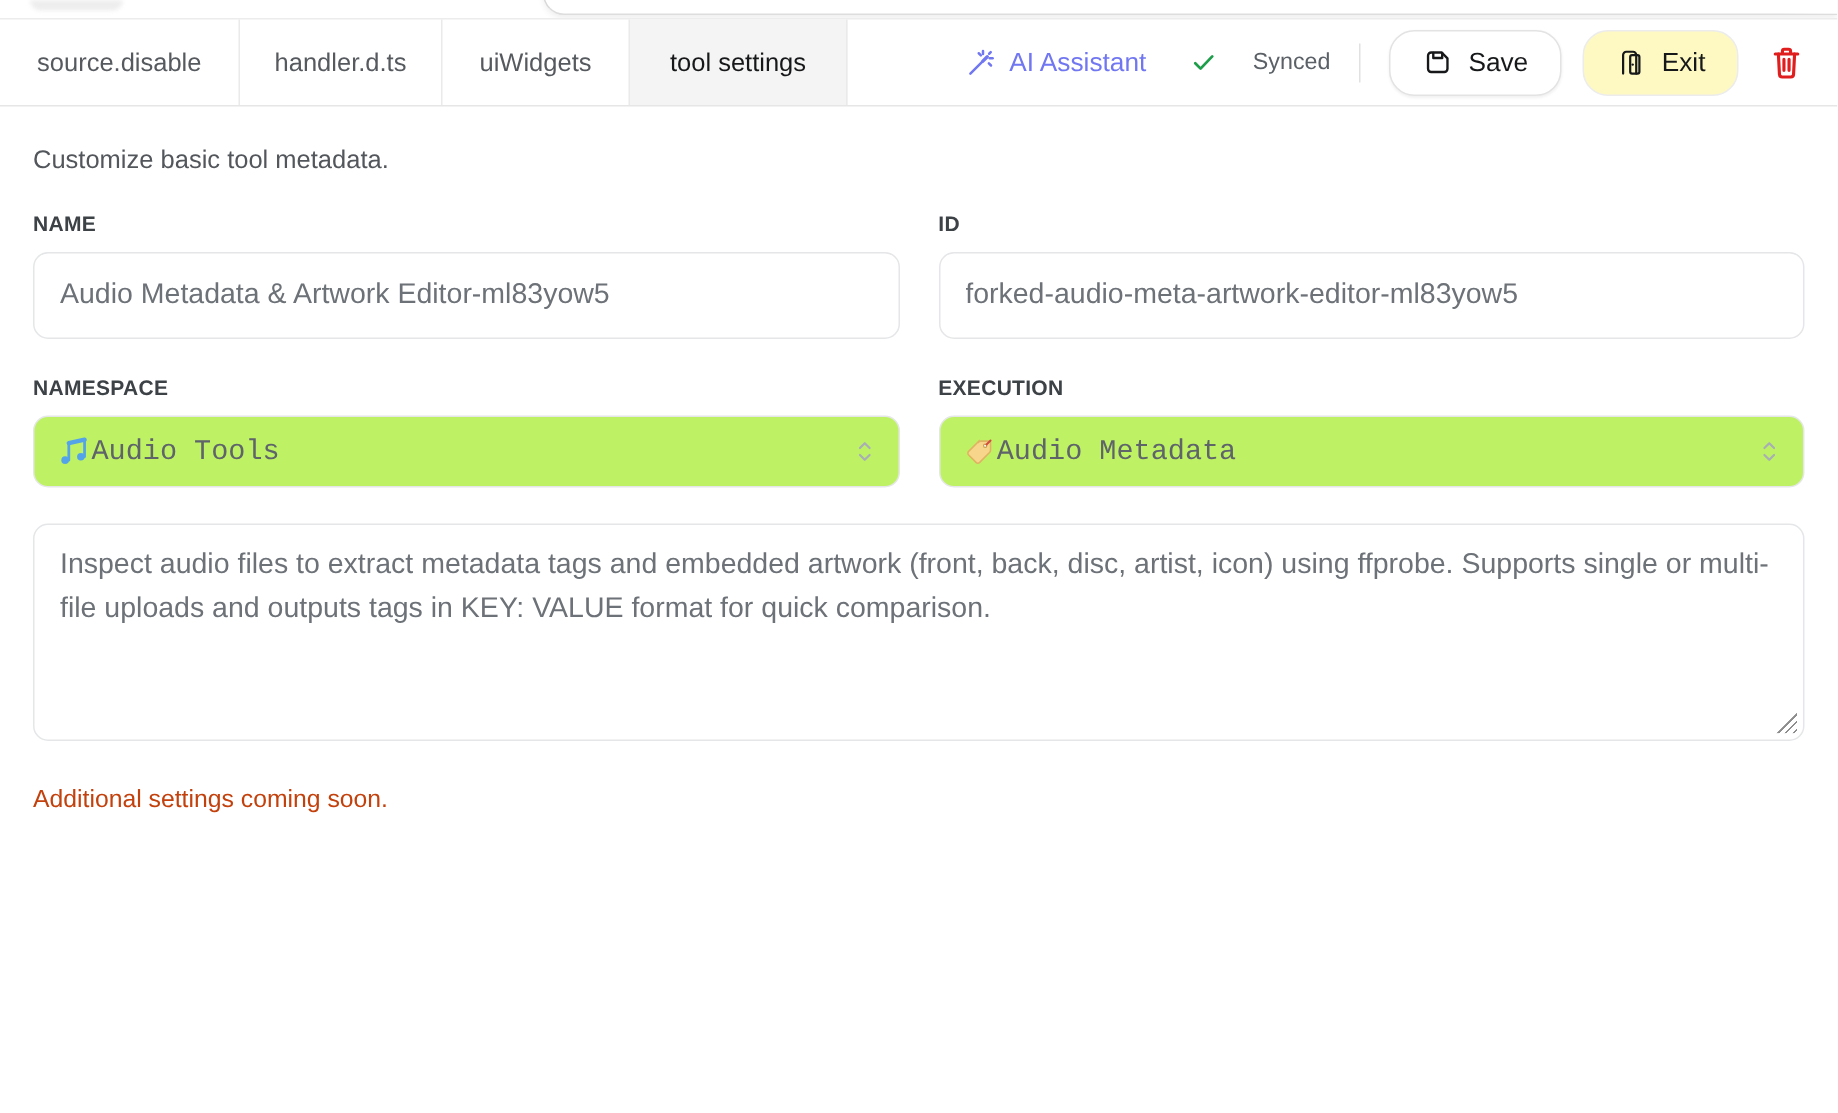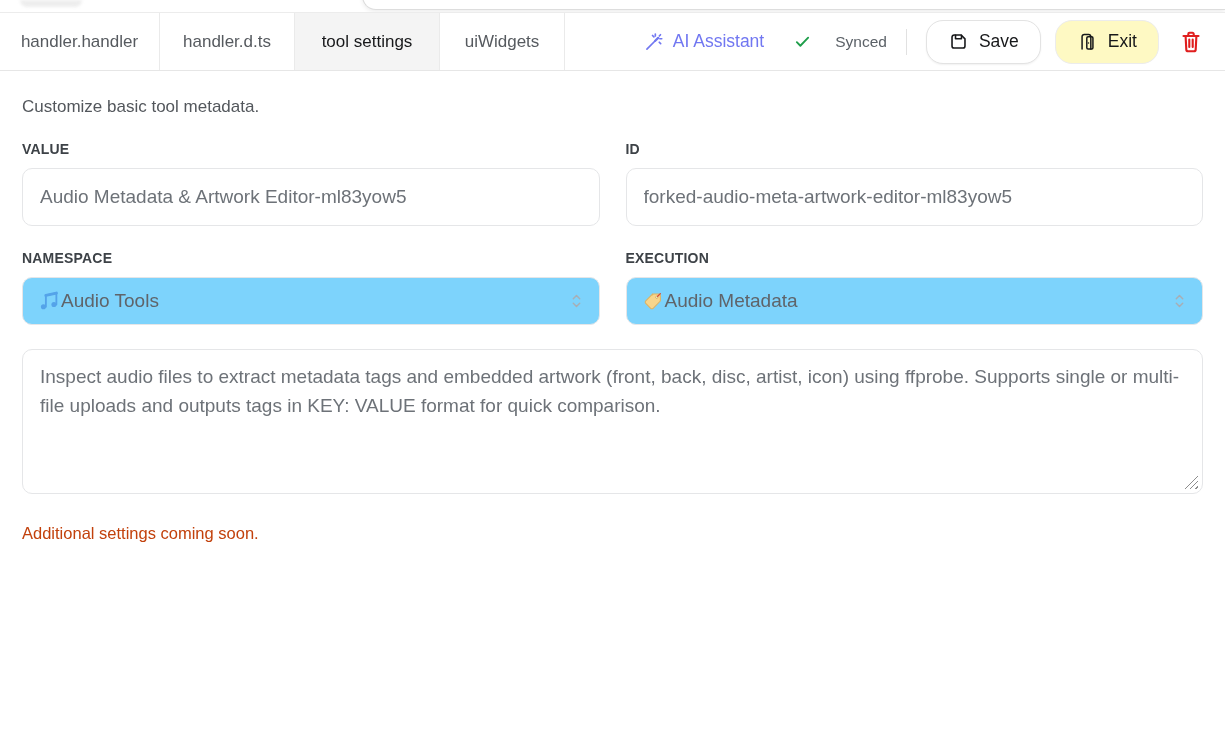--- a/index.html
+++ b/index.html
@@ -65,22 +65,22 @@
   .field-label {
     font-size:14px; font-weight:bold; color:#3d4247; letter-spacing:.2px; margin-bottom:11px;
   }
   .text-input {
     width:100%; height:58px; border:1px solid #e5e6e8; border-radius:10px;
     font-size:19px; color:#6d7278; padding:0 17px; font-family:inherit; background:#fff; outline:none;
   }
   .text-input::placeholder { color:#6d7278; opacity:1; }
 
   .select {
-    height:48px; border:1px solid #e5e6e8; border-radius:10px; background:#7dd3fc;
-    display:flex; align-items:center; padding:0 15px; font-size:19px; color:#5f646a; cursor:pointer;
+    height:48px; border:1px solid #e5e6e8; border-radius:10px; background:#bef264;
+    display:flex; align-items:center; padding:0 15px; font-size:19px; color:#5f646a; cursor:pointer;font-family:Liberation Mono, monospace;
   }
   .select .sel-icon { display:flex; align-items:center; margin-right:2px; }
   .select .chev { margin-left:auto; display:flex; align-items:center; }
 
   .textarea-wrap { position:relative; }
   .textarea {
     width:100%; height:145px; border:1px solid #e5e6e8; border-radius:10px;
     font-size:19px; color:#6d7278; padding:12px 17px; line-height:1.55;
     font-family:inherit; resize:none; outline:none; display:block;
   }
@@ -94,24 +94,24 @@
 </style>
 </head>
 <body>
 
 <div class="top-strip">
   <div class="top-blob"></div>
   <div class="overlay-edge"></div>
 </div>
 
 <div class="tabbar">
-  <div class="tab tab-0">handler.handler</div>
+  <div class="tab tab-0">source.disable</div>
   <div class="tab tab-1">handler.d.ts</div>
+  <div class="tab tab-2">uiWidgets</div>
   <div class="tab tab-3 active">tool settings</div>
-  <div class="tab tab-2">uiWidgets</div>
 
   <div class="bar-right">
     <button class="ai-btn">
       <span style="display:flex;">
         <svg width="20" height="20" viewBox="0 0 24 24" fill="none" stroke="#7177f1" stroke-width="2" stroke-linecap="round">
           <path d="M3.5 20.5 L13.5 10.5"></path>
           <path d="M13.5 10.5 L17 7" stroke-width="2.7"></path>
           <path d="M10.2 4.2 l1.7 1.7"></path>
           <path d="M18.3 12.3 l1.7 1.7"></path>
           <path d="M13.6 2.4 v2.3"></path>
@@ -165,21 +165,21 @@
       </span>
     </button>
   </div>
 </div>
 
 <div class="content">
   <p class="intro">Customize basic tool metadata.</p>
 
   <div class="grid2">
     <div>
-      <div class="field-label">VALUE</div>
+      <div class="field-label">NAME</div>
       <input class="text-input" type="text" value="Audio Metadata &amp; Artwork Editor-ml83yow5" style="">
     </div>
     <div>
       <div class="field-label">ID</div>
       <input class="text-input" type="text" value="forked-audio-meta-artwork-editor-ml83yow5" style="">
     </div>
   </div>
 
   <div class="grid2">
     <div>

